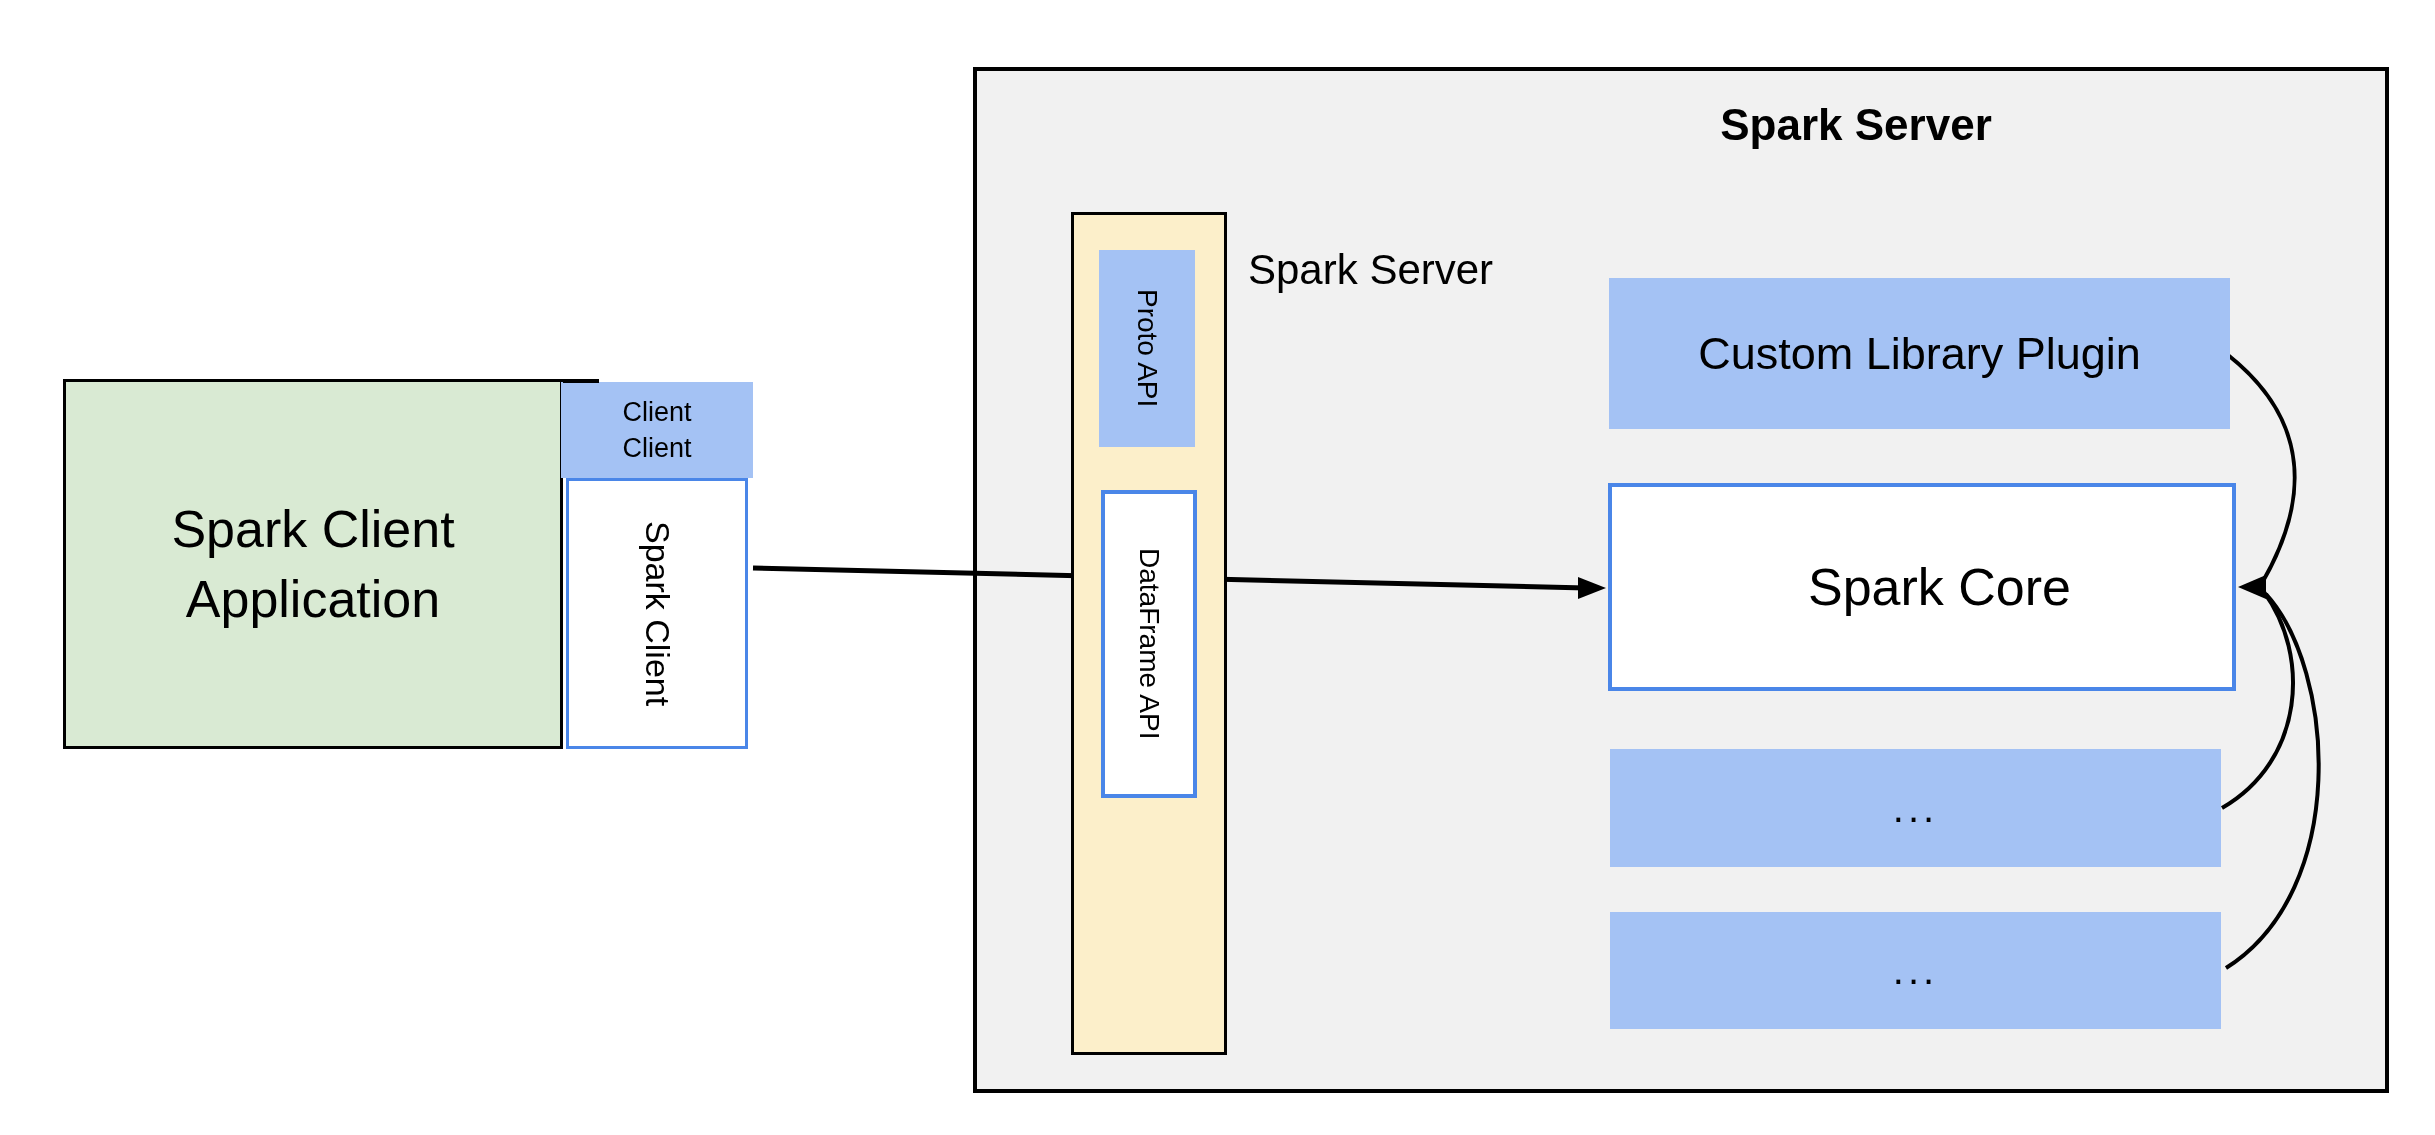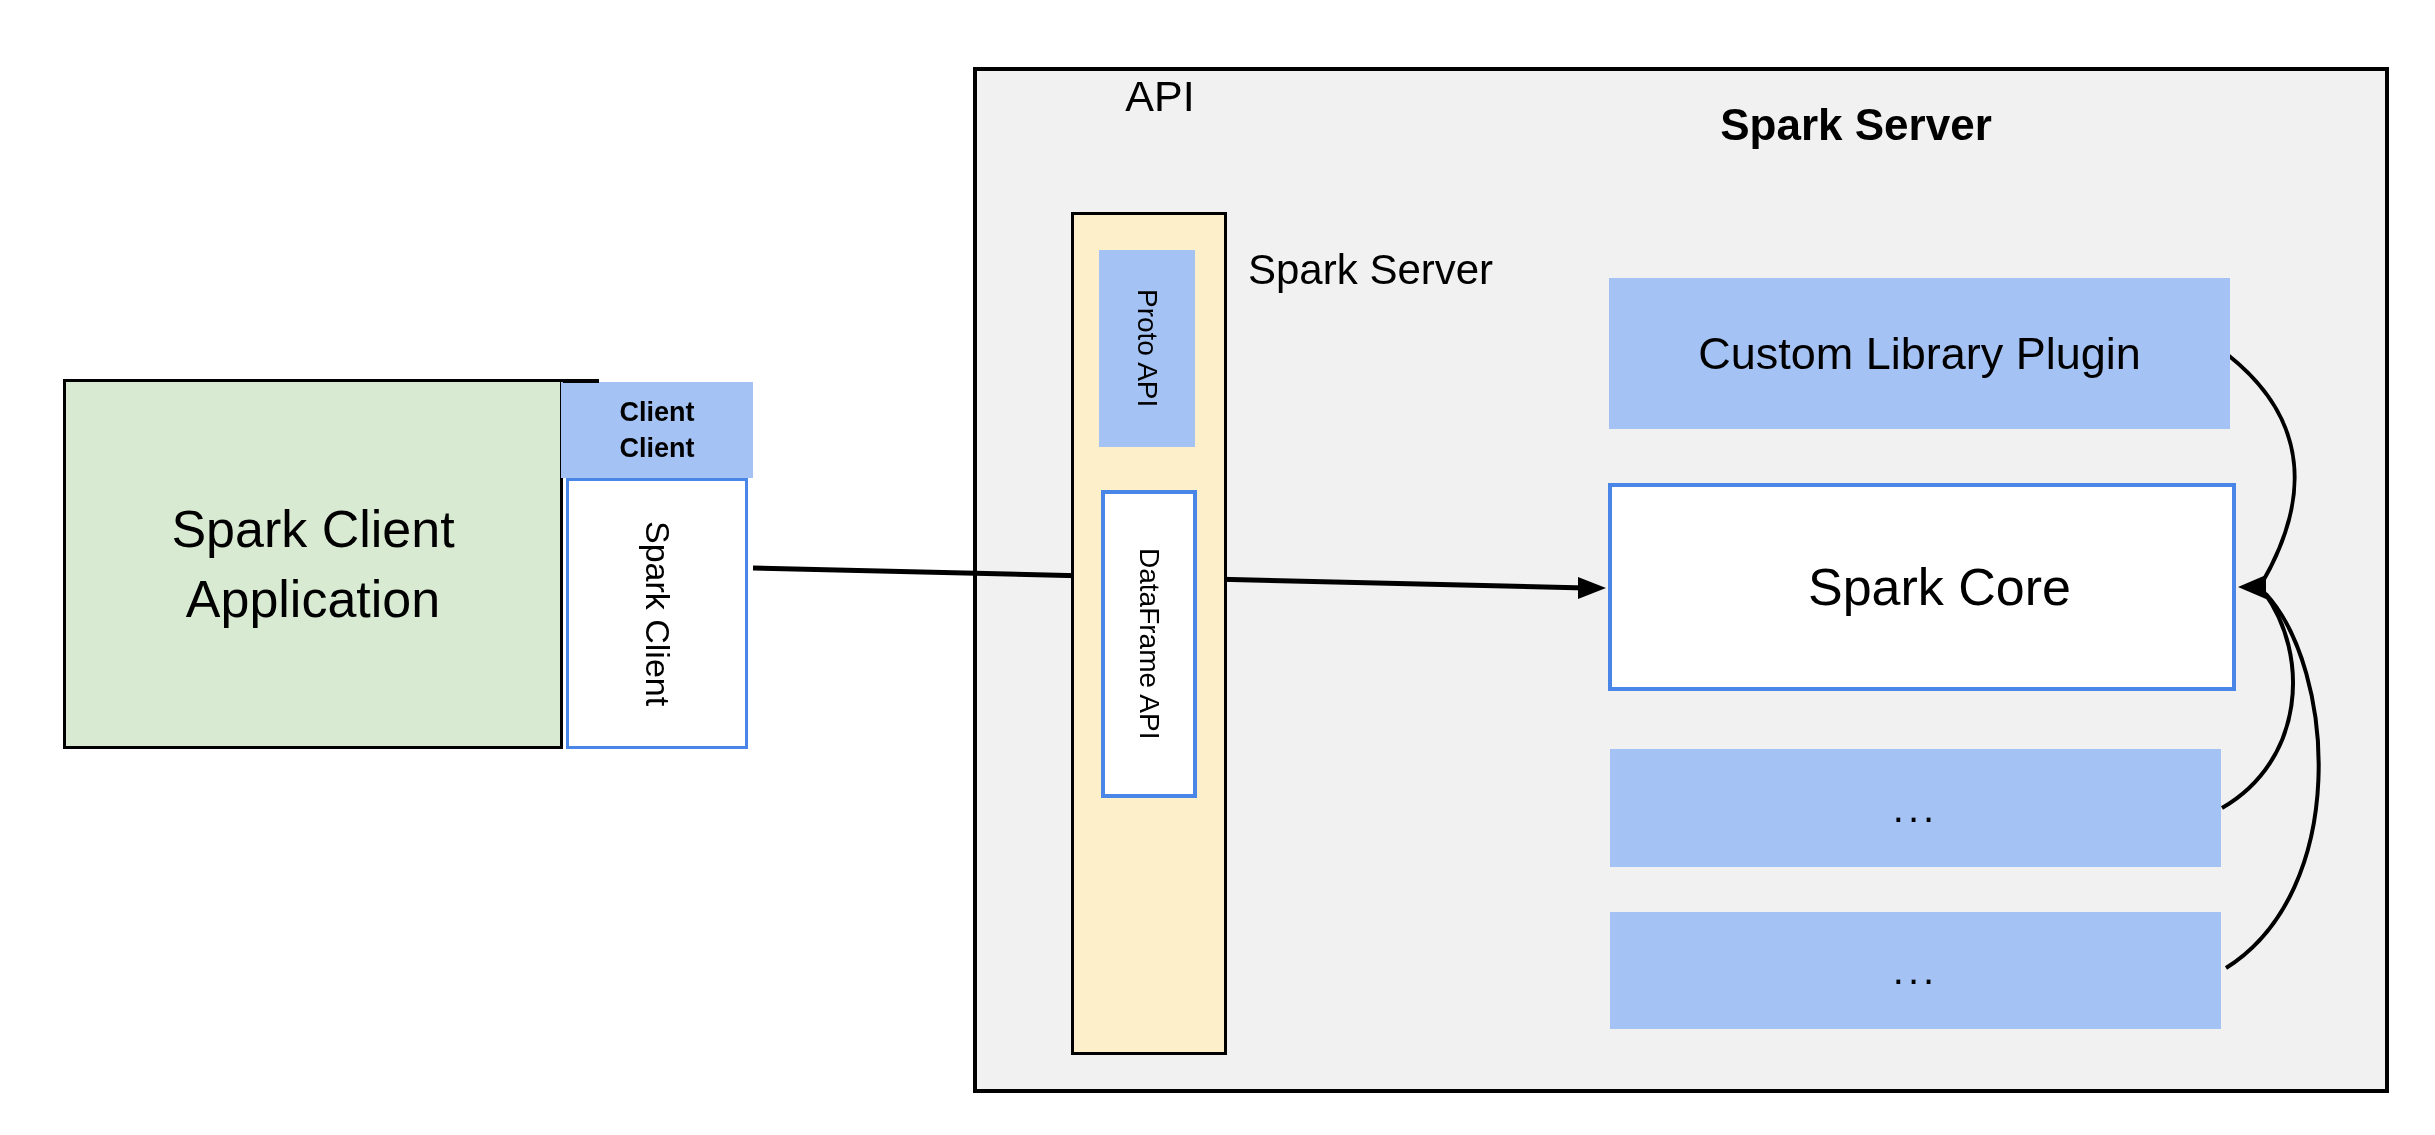--- a/index.html
+++ b/index.html
@@ -40,21 +40,21 @@
   .connector { stroke: var(--c-line, #000); fill: none; }
   .arrowhead { fill: var(--c-line, #000); stroke: none; }
 
   
   .client-package {
     left: 561px; top: 382px; width: 192px; height: 96px;
     background: var(--c-blue_fill, #a4c2f4);
     display: flex; align-items: center; justify-content: center;
     z-index: 4; text-align: center;
   }
-  .client-package .label { font-size: 27px; line-height: 1.35; font-weight: bold; }
+  .client-package .label { font-size: 27px; line-height: 1.35; }
 
   .vbox {
     display: flex; align-items: center; justify-content: center;
     z-index: 5;
   }
   .vtext {
     writing-mode: vertical-rl;
     text-orientation: sideways;
     white-space: nowrap;
   }
@@ -152,21 +152,20 @@
       <div>Client</div>
       <div>Client</div>
     </div>
   </div>
 
   <div class="abs vbox spark-client-box">
     <span class="vtext">Spark Client</span>
   </div>
 
   <div class="abs connect-api-label">
-    <div>API</div>
   </div>
 
   <div class="abs yellow-box"></div>
 
   <div class="abs vbox proto-box">
     <span class="vtext">Proto  API</span>
   </div>
 
   <div class="abs vbox dataframe-box">
     <span class="vtext">DataFrame API</span>

